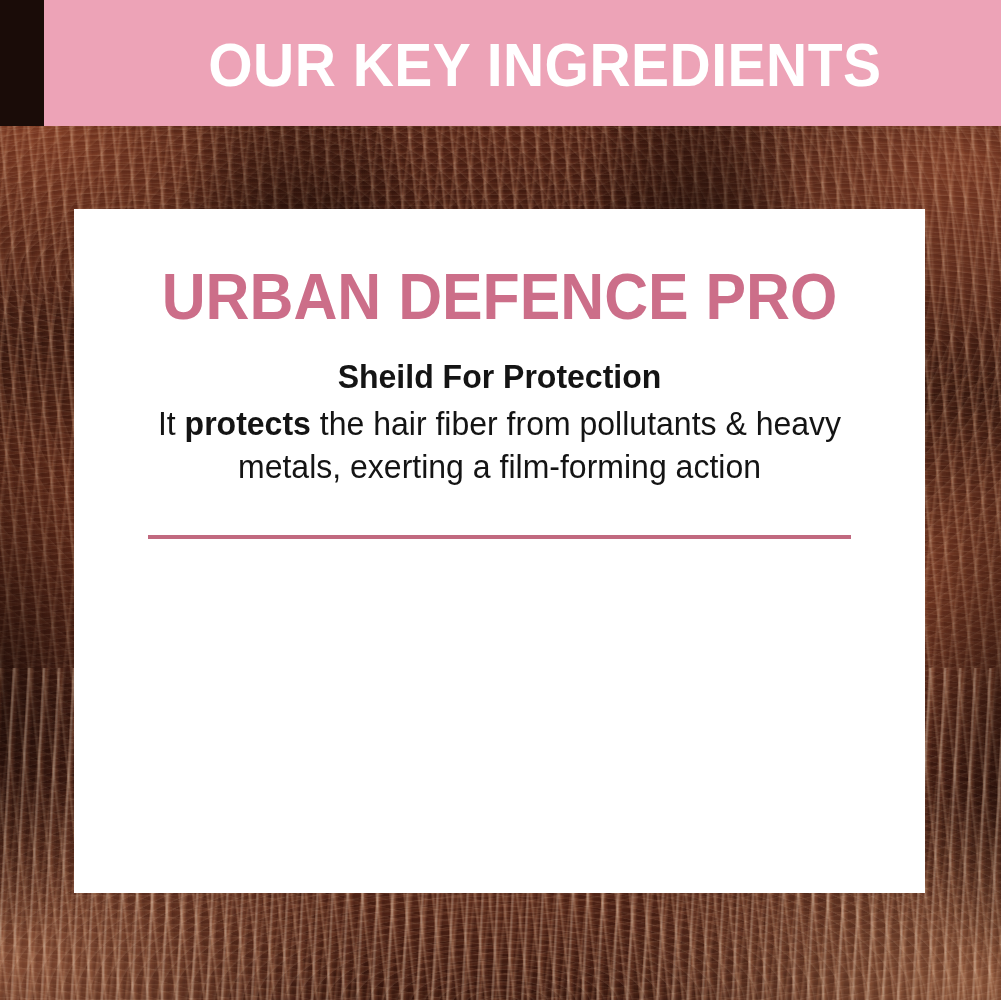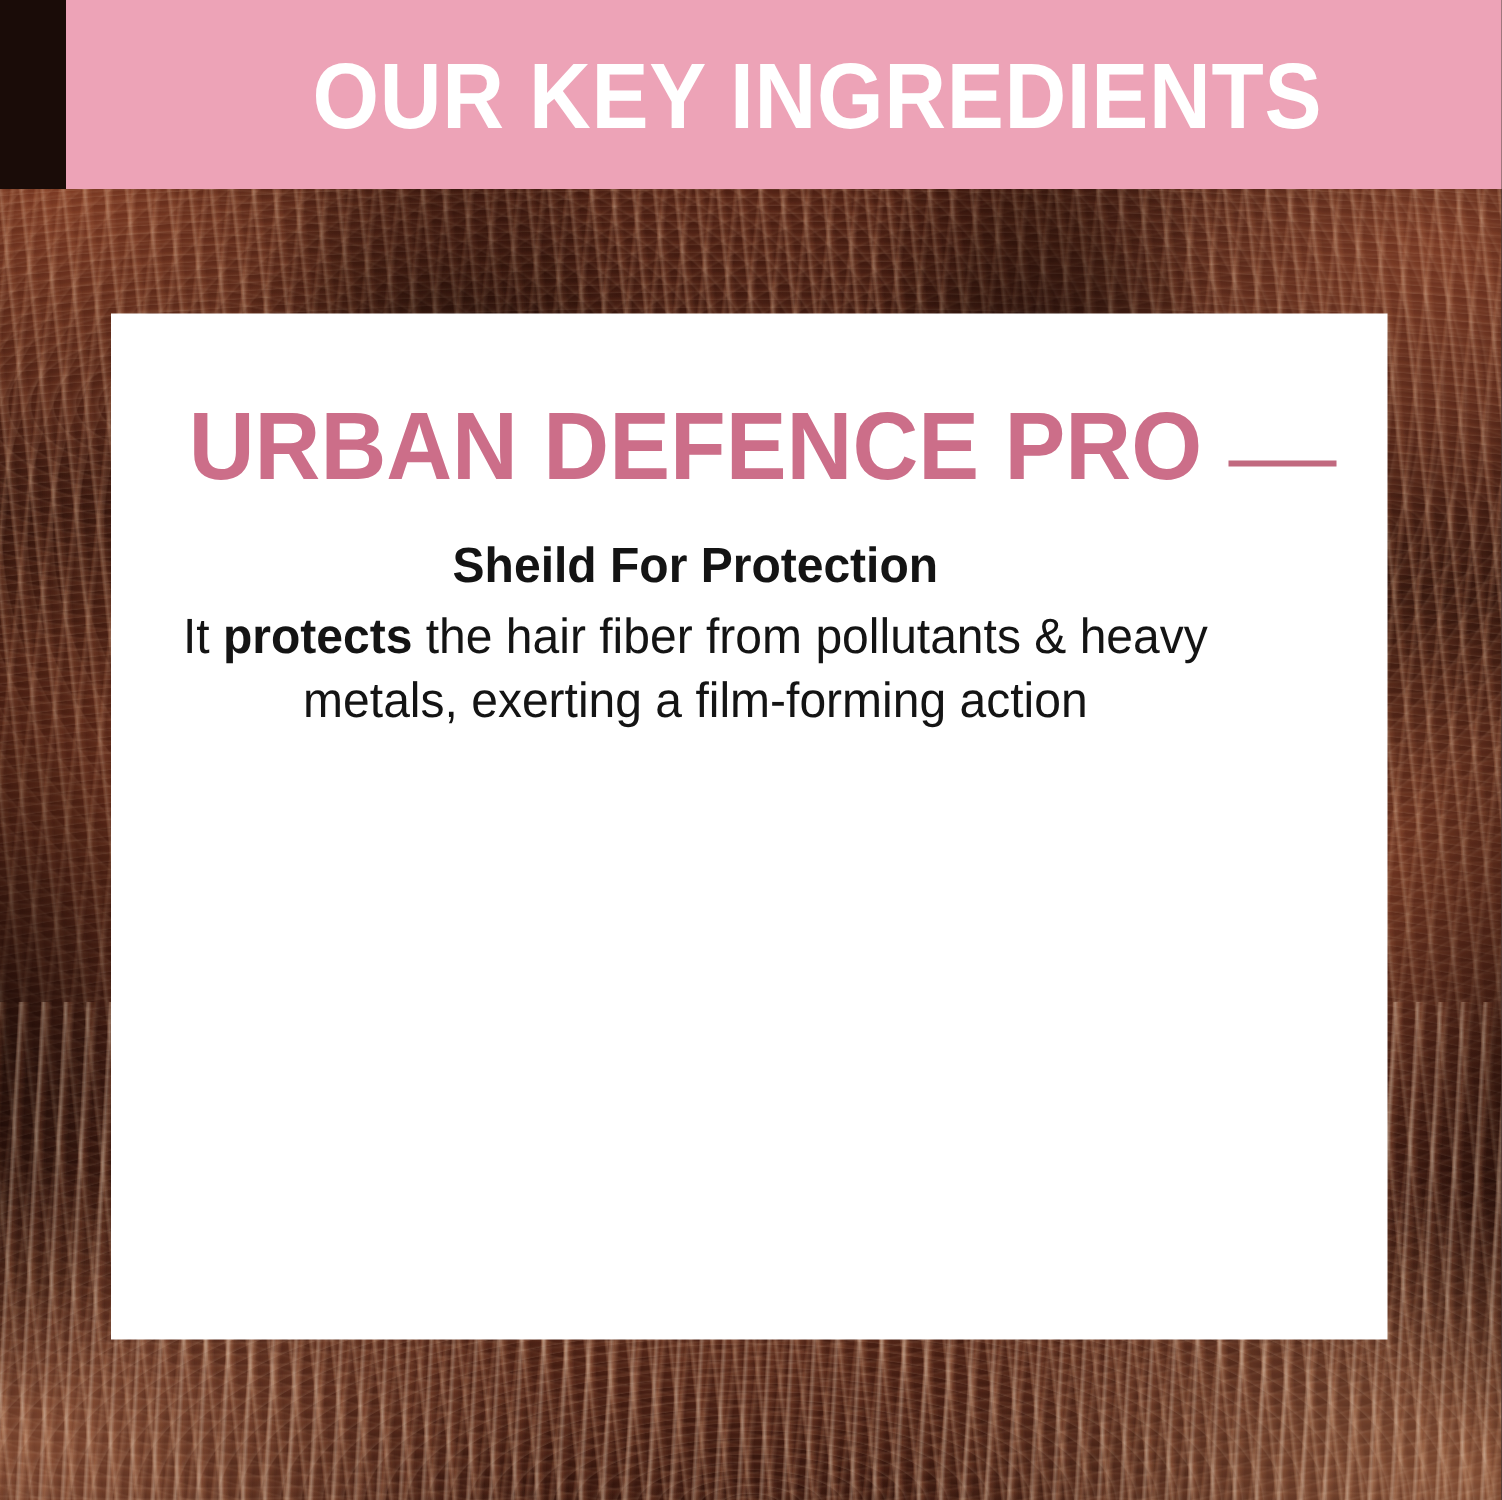--- a/index.html
+++ b/index.html
@@ -94,21 +94,21 @@
       rgba(226,178,146,.40) 3px, rgba(248,214,186,.46) 4px,
       rgba(142,80,52,.30) 6px, rgba(0,0,0,0) 10px, rgba(0,0,0,0) 15px);
     mix-blend-mode:screen; opacity:.72;
   }
 
   
   #content-card {
     position:absolute; left:74px; top:209px;
     width:851px; height:684px;
     background:#ffffff; z-index:10;
-    display:flex; flex-direction:row; justify-content:flex-start;
+    display:flex; flex-direction:column; justify-content:flex-start;
     padding:52px 34px 0 34px;
   }
 
   .ingredient-heading {
     color:#cc6e89;
     font-family:"Liberation Sans Narrow","Liberation Sans",sans-serif;
     font-weight:bold; font-size:64px; line-height:1.02;
     letter-spacing:0px; text-align:center; white-space:nowrap;
     transform:scaleX(0.95); transform-origin:center;
   }

